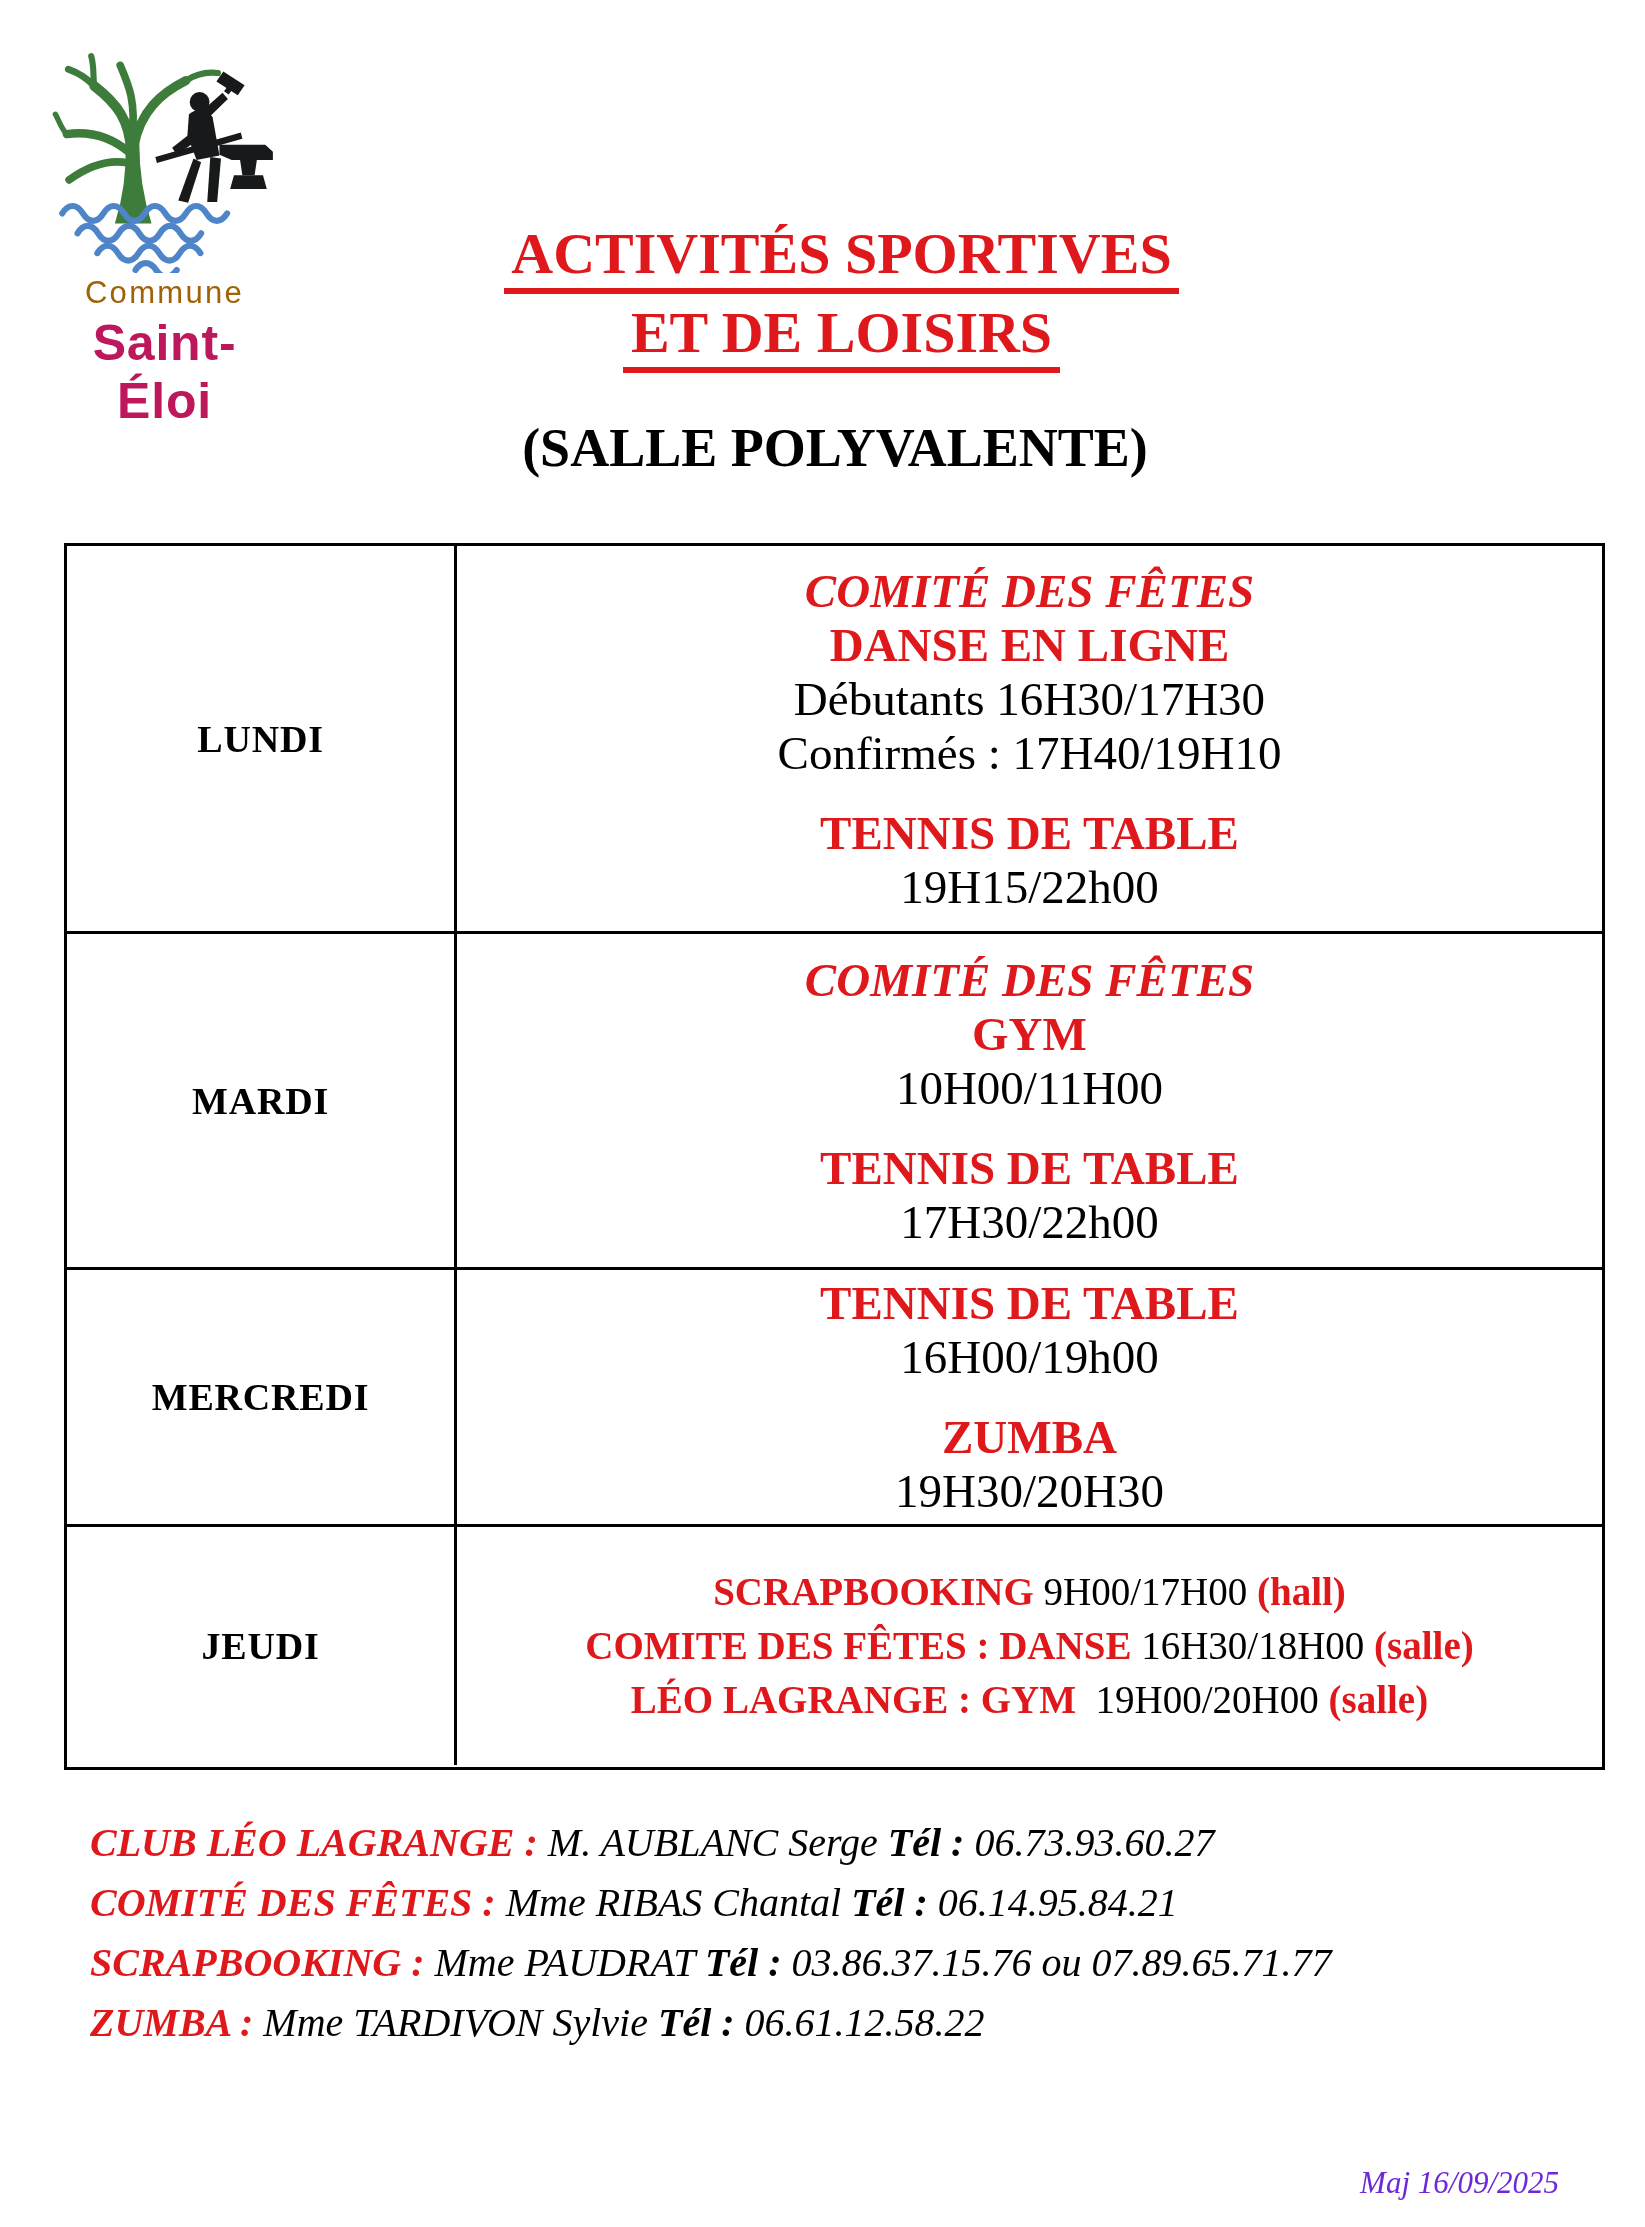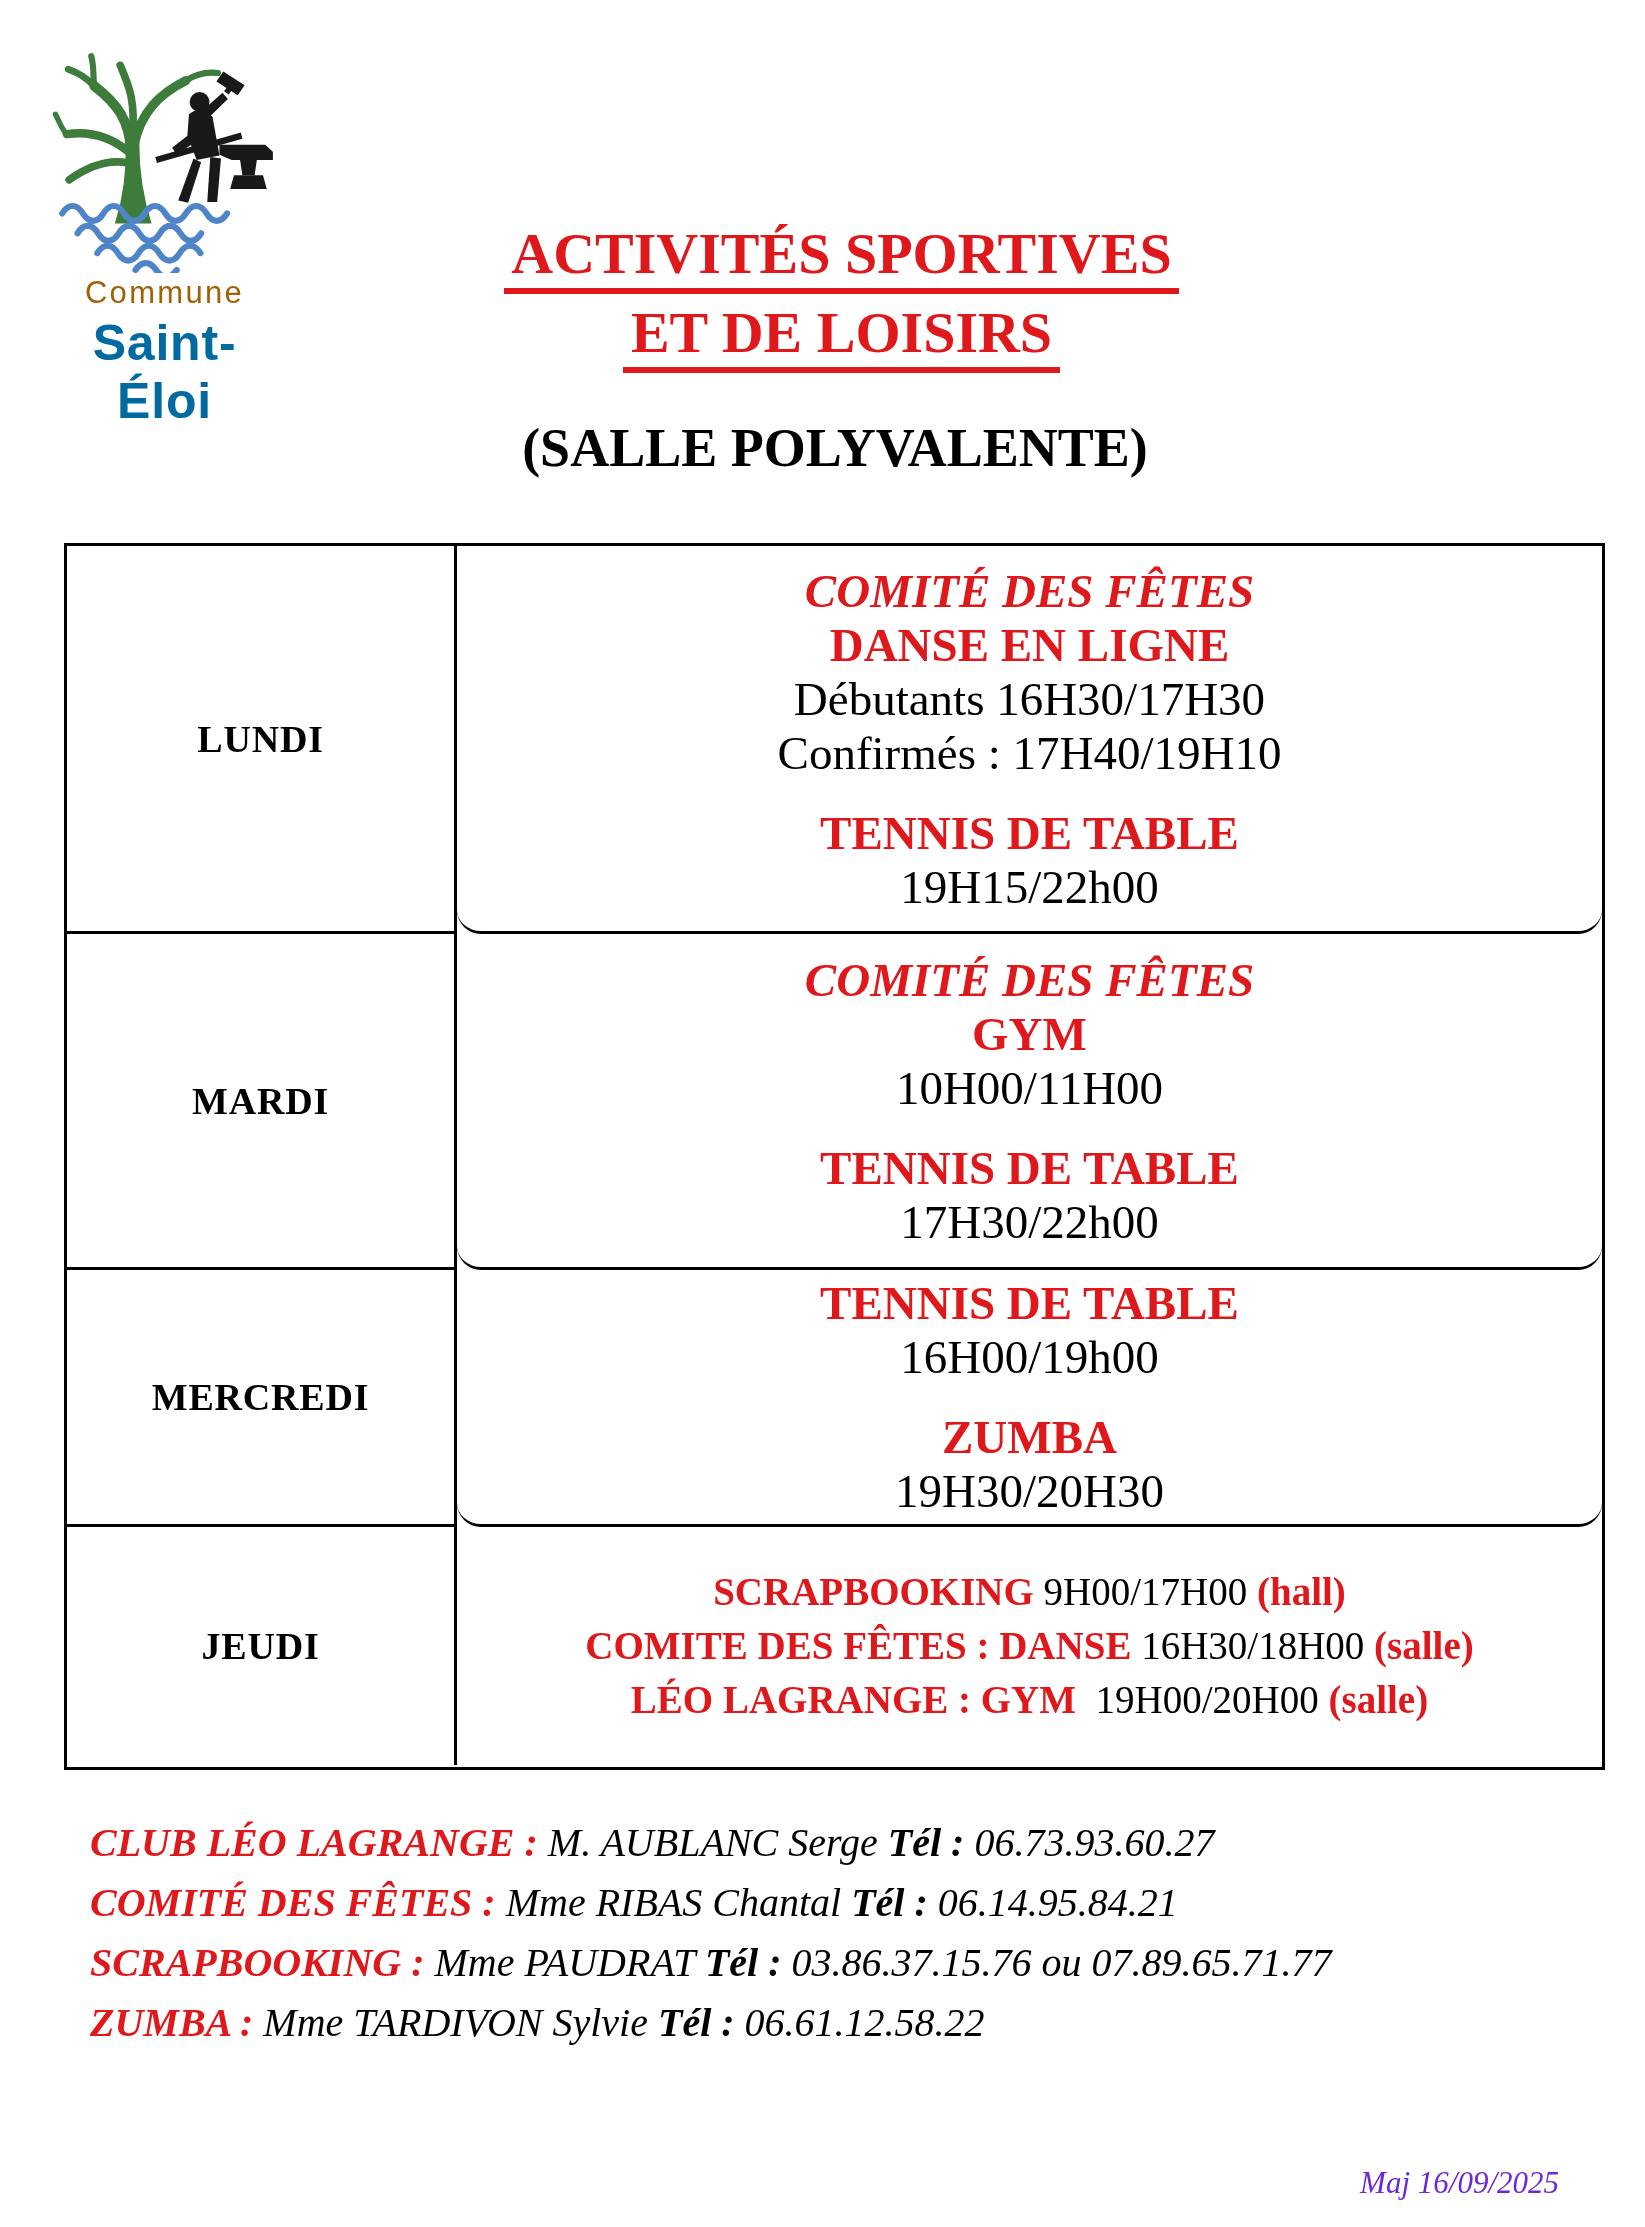--- a/index.html
+++ b/index.html
@@ -19,21 +19,21 @@
   }
   
   .logo{position:absolute;left:50px;top:44px;width:229px;text-align:center;}
   .logo svg{display:block;margin:0 auto;}
   .logo-commune{
     font-family:"Liberation Sans","DejaVu Sans",sans-serif;
     font-size:31px;color:#a16207;letter-spacing:2.3px;margin-top:1.5px;
   }
   .logo-name{
     font-family:"Liberation Sans","DejaVu Sans",sans-serif;
-    font-size:50px;font-weight:bold;color:#0369a1;letter-spacing:0.8px;margin-top:3.1px;
+    font-size:50px;font-weight:bold;color:#be185d;letter-spacing:0.8px;margin-top:3.1px;
   }
   
   .titleblock{position:absolute;left:0;top:225px;width:100%;text-align:center;}
   .title-line{line-height:1.0;margin-left:38px;}
   .title-line span{
     display:inline-block;
     color:var(--red);
     font-size:58px;font-weight:bold;
     padding:0 7.6px 5.4px 7.6px;
     border-bottom:6.1px solid var(--red);
@@ -56,21 +56,20 @@
   .cell{border-bottom:3.1px solid #000;}
   .cell.lastrow{border-bottom:none;}
   .cell.day{
     border-right:3.1px solid #000;
     display:flex;align-items:center;justify-content:center;
     font-size:38px;font-weight:bold;letter-spacing:0.8px;
   }
   .cell.activity{
     display:flex;flex-direction:column;align-items:center;justify-content:center;
     text-align:center;
-    border-radius:24px;
   }
   .block{margin:13px 0;}
   .line{font-size:47px;line-height:54px;white-space:pre-wrap;}
   .cell.small .line{font-size:39px;line-height:54px;}
   .seg-rbi{color:var(--red);font-weight:bold;font-style:italic;}
   .seg-rb{color:var(--red);font-weight:bold;}
   .seg-b{font-weight:bold;}
   .seg-p{}
   
   .contacts{

